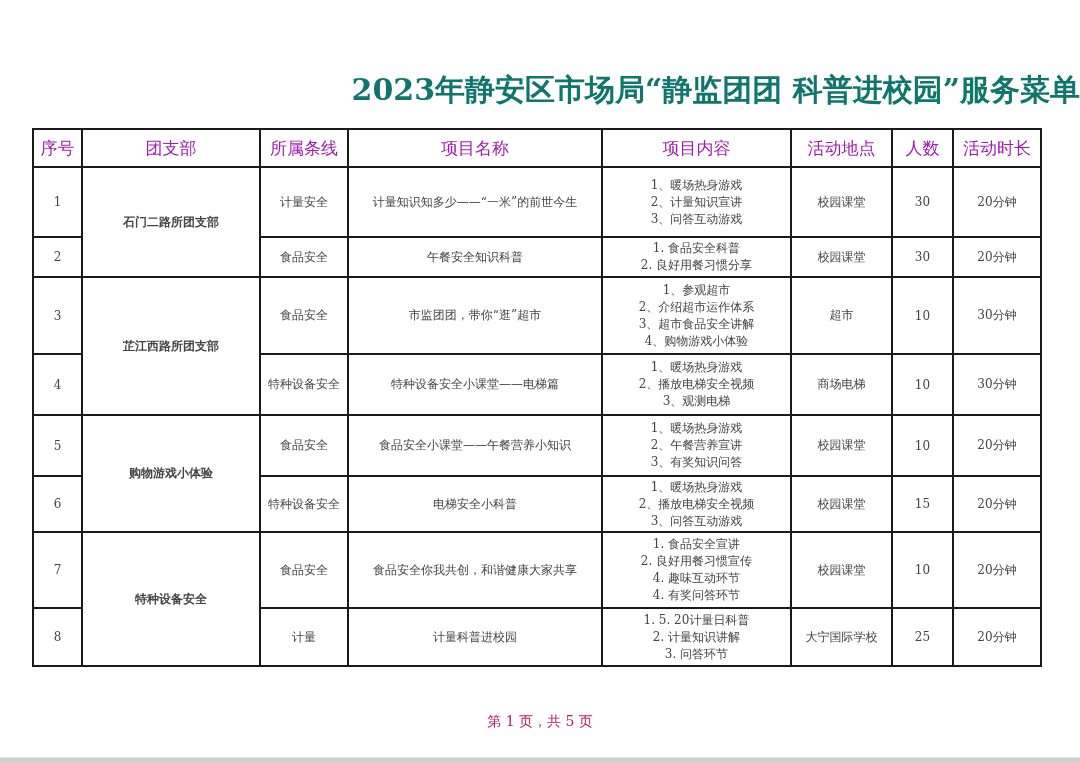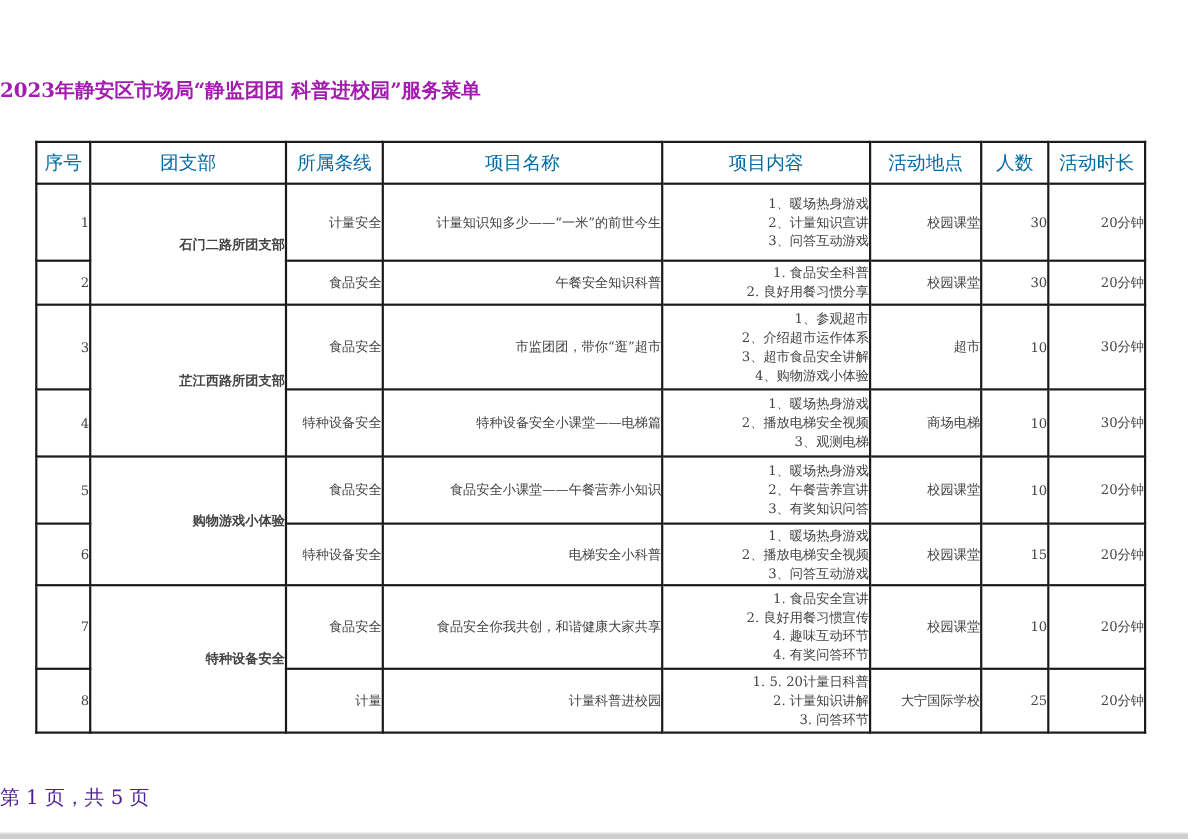--- a/index.html
+++ b/index.html
@@ -1,26 +1,26 @@
 <!DOCTYPE html>
 <html><head>
 <meta charset="utf-8">
 <style>
   html, body { margin:0; padding:0; }
   body { width:1080px; height:763px; background:#ffffff; position:relative; overflow:hidden; font-family:"DejaVu Serif", serif; color:#222; }
-  .title { position:absolute; left:0; top:70px; width:1080px; text-align:left; font-family:"DejaVu Serif", serif; font-weight:bold; font-size:18px; color:#a21caf; letter-spacing:0px; }
+  .title { position:absolute; left:0; top:70px; width:1080px; text-align:right; font-family:"DejaVu Serif", serif; font-weight:bold; font-size:30px; color:#0f766e; letter-spacing:0px; }
   table.menu { position:absolute; left:32px; top:128px; border-collapse:collapse; table-layout:fixed; }
   table.menu td, table.menu th { border:2px solid #1a1a1a; padding:0; text-align:center; vertical-align:middle; }
-  table.menu th { font-family:"DejaVu Sans", sans-serif; font-weight:normal; font-size:17px; color:#0369a1; height:36px; }
-  table.menu td { font-size:12px; color:#444;text-align:right; }
+  table.menu th { font-family:"DejaVu Sans", sans-serif; font-weight:normal; font-size:17px; color:#a21caf; height:36px; }
+  table.menu td { font-size:12px; color:#444; }
   td.branch { font-family:Liberation Sans, sans-serif; font-size:14.5px; color:#1a1a1a; font-weight:bold; }
   td.content { text-align:left; padding-left:3px; line-height:17px; font-size:12px; color:#444; }
   td.content div { white-space:nowrap; }
   td.name { padding:0 4px; line-height:19px; }
-  .footer { position:absolute; left:0; top:713px; width:1080px; text-align:left; font-size:18px; color:#4c1d95; }
+  .footer { position:absolute; left:0; top:713px; width:1080px; text-align:center; font-size:14px; color:#be185d; }
   .bottom-bar { position:absolute; left:0; top:757px; width:1080px; height:6px; background:#cfcfcf; border-top:1px solid #e6e6e6; }
 </style>
 </head>
 <body>
 
 <div class="title">2023年静安区市场局“静监团团 科普进校园”服务菜单</div>
 
 <table class="menu">
   <colgroup>
     <col style="width:49px">

